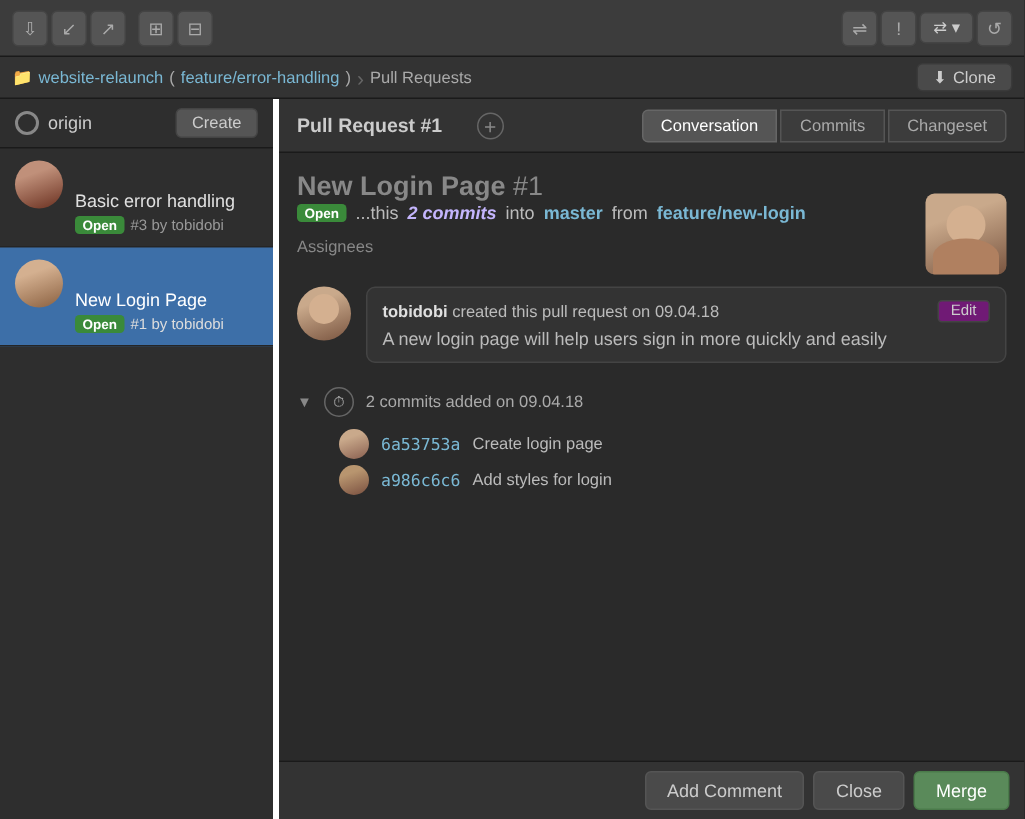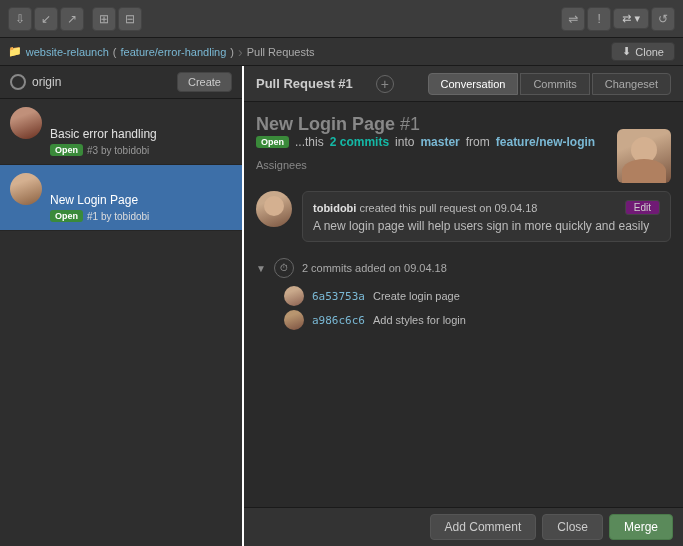--- a/index.html
+++ b/index.html
@@ -85,23 +85,23 @@
     }
 
     
     .main-layout {
       display: flex;
       height: calc(546px - 38px - 28px);
     }
 
     
     .sidebar {
-      width: 244px;
+      width: 186px;
       background: #2e2e2e;
-      border-right: 2px solid #ffffff;
+      border-right: 4px solid #ffffff;
       display: flex;
       flex-direction: column;
     }
     .sidebar-header {
       display: flex;
       align-items: center;
       padding: 6px 10px;
       border-bottom: 1px solid #1a1a1a;
       gap: 8px;
     }
@@ -259,21 +259,21 @@
     .pr-title-text span { color: #888; }
 
     .pr-status-row {
       display: flex;
       align-items: center;
       gap: 6px;
       margin-bottom: 10px;
       font-size: 12px;
       color: #bbb;
     }
-    .pr-status-row strong { color: #14b8a6; }
+    .pr-status-row strong { color: #c4b5fd; font-style: italic; }
     .pr-status-row .branch { color: #7ab8d4; font-weight: 600; }
 
     .assignees-label {
       font-size: 11px;
       color: #888;
       margin-bottom: 12px;
     }
 
     
     .conversation-entry {

